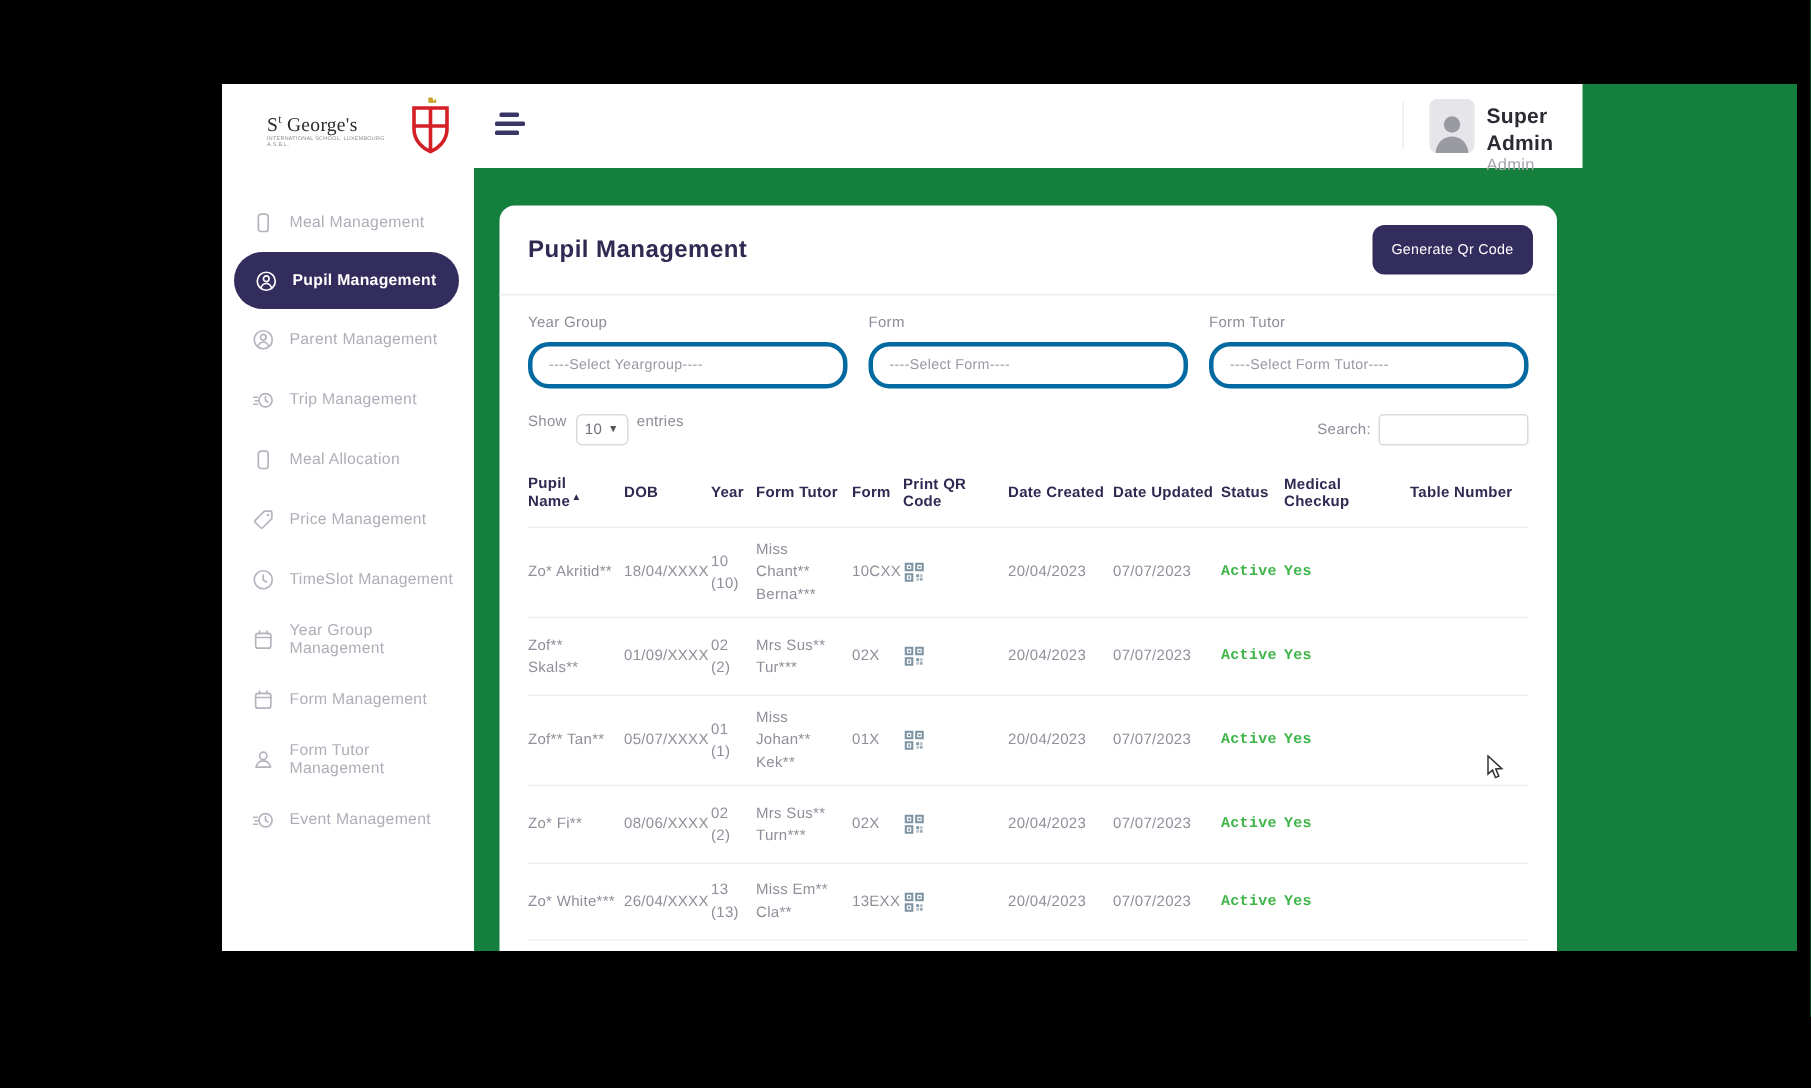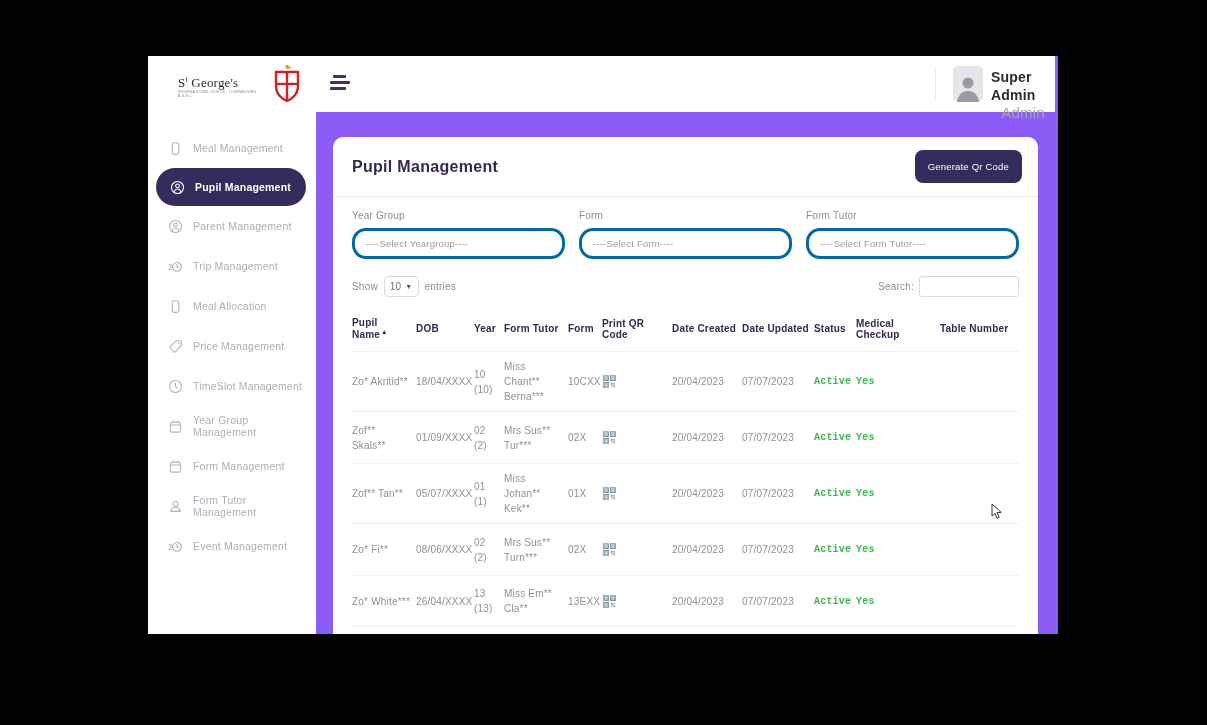--- a/index.html
+++ b/index.html
@@ -5,22 +5,22 @@
   * { box-sizing: border-box; margin: 0; padding: 0; }
   html,body { width:1207px; height:725px; }
   body {
     background:#000;
     font-family:"Liberation Sans", sans-serif;
     position:relative;
     overflow:hidden;
     letter-spacing:.2px;
   }
   .app {
-    position:absolute; left:148px; top:56px; width:910px; height:578px;
-    background:#8b5cf6; overflow:hidden;
+    position:absolute; left:148px; top:56px; width:1050px; height:578px;
+    background:#15803d; overflow:hidden;
   }
   
   .sidebar {
     position:absolute; left:0; top:0; width:168px; height:100%;
     background:#fff; z-index:2;
   }
   .logo-block { height:58px; display:flex; align-items:center; padding:8px 14px 4px 30px; gap:6px; }
   .logo-text { display:flex; flex-direction:column; line-height:1; }
   .logo-name { font-family:"Liberation Serif", serif; font-size:13px; color:#2b2b2b; }
   .logo-name sup { font-size:8px; }
@@ -47,21 +47,21 @@
   .hamburger span:nth-child(1){ width:13px; margin-left:3px; }
   .hamburger span:nth-child(2){ width:20px; }
   .hamburger span:nth-child(3){ width:16px; }
   .user-divider { position:absolute; left:619px; top:12px; width:1px; height:32px; background:#ededf1; }
   .avatar {
     position:absolute; left:637px; top:10px; width:30px; height:36px;
     background:#e6e6ea; border-radius:5px; overflow:hidden; display:flex; align-items:flex-end; justify-content:center;
   }
   .user-meta { position:absolute; left:675px; top:13px; line-height:1.25; }
   .user-name { font-size:14px; font-weight:bold; color:#2b2b33; }
-  .user-role { font-size:15px; color:#a5a5af;text-align:center; }
+  .user-role { font-size:11px; color:#a5a5af; }
   
   .content { position:absolute; left:168px; top:56px; width:739px; height:522px; }
   .card {
     position:absolute; left:17px; top:25px; width:705px; height:497px;
     background:#fff; border-radius:10px 10px 0 0;
     box-shadow:0 1px 3px rgba(40,40,60,.05);
     padding:0 19px;
   }
   .card-head {
     height:60px; display:flex; align-items:center; justify-content:space-between;
@@ -74,21 +74,21 @@
   }
   .filters { display:flex; gap:14px; margin-top:13px; }
   .filter { flex:1; }
   .filter-label { font-size:10px; color:#8d8d99; margin-bottom:7px; }
   .filter-select {
     width:100%; height:31px; border:3px solid #0369a1; border-radius:14px;
     background:#fff; display:flex; align-items:center; padding:0 11px;
     font-size:9.5px; color:#9a9aa5; cursor:pointer;
   }
   .entries-row { display:flex; align-items:center; justify-content:space-between; margin-top:17px; }
-  .entries-left { display:flex; align-items:center; gap:6px; font-size:10px; color:#8d8d99; }
+  .entries-left { display:flex; align-items:flex-start; gap:6px; font-size:10px; color:#8d8d99; }
   .len-select {
     border:1px solid #d9d9df; border-radius:4px; height:21px; min-width:34px;
     display:inline-flex; align-items:center; gap:4px; padding:0 5px; color:#6d6d78; cursor:pointer;
     font-size:10px; background:#fff;
   }
   .len-caret { font-size:7px; color:#555; }
   .entries-right { display:flex; align-items:center; gap:5px; font-size:10px; color:#8d8d99; }
   .search-input {
     width:100px; height:21px; border:1px solid #d9d9df; border-radius:3px;
     font-family:inherit; font-size:10px; padding:0 6px; color:#555; outline:none; background:#fff;

